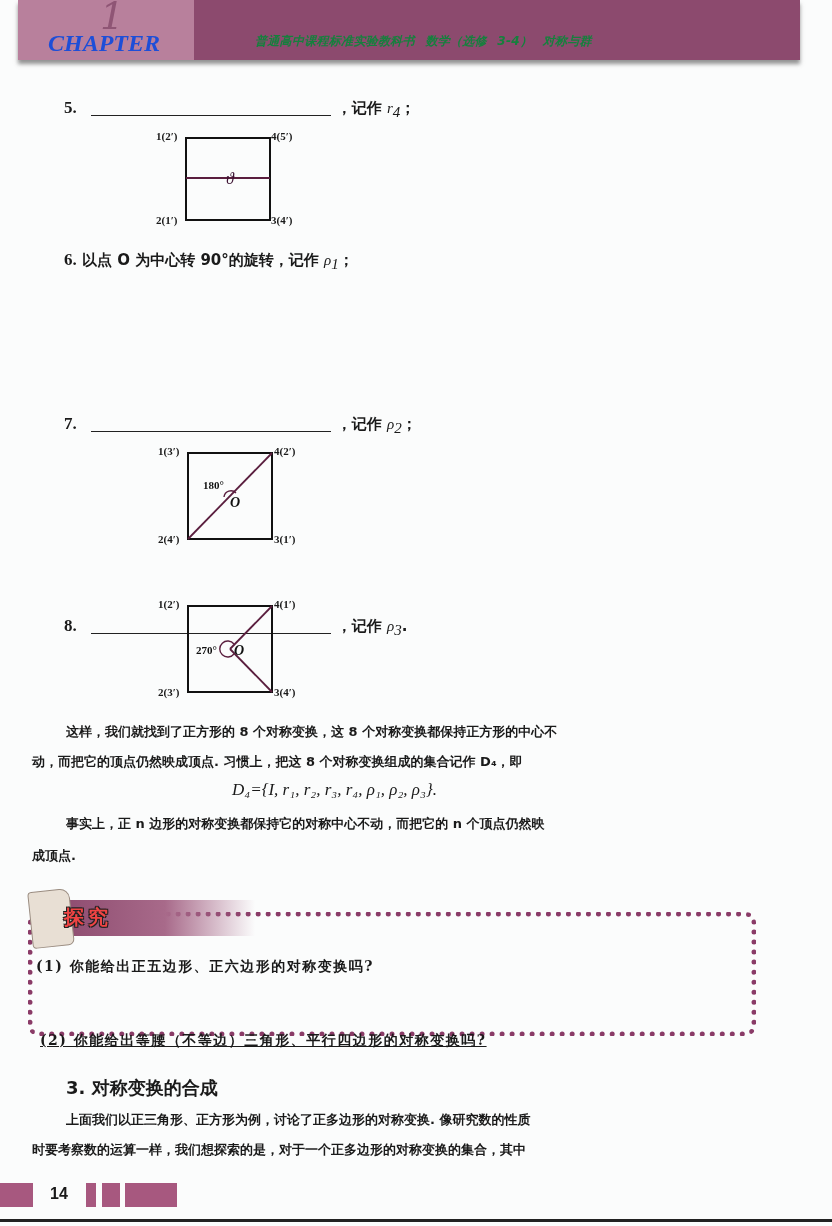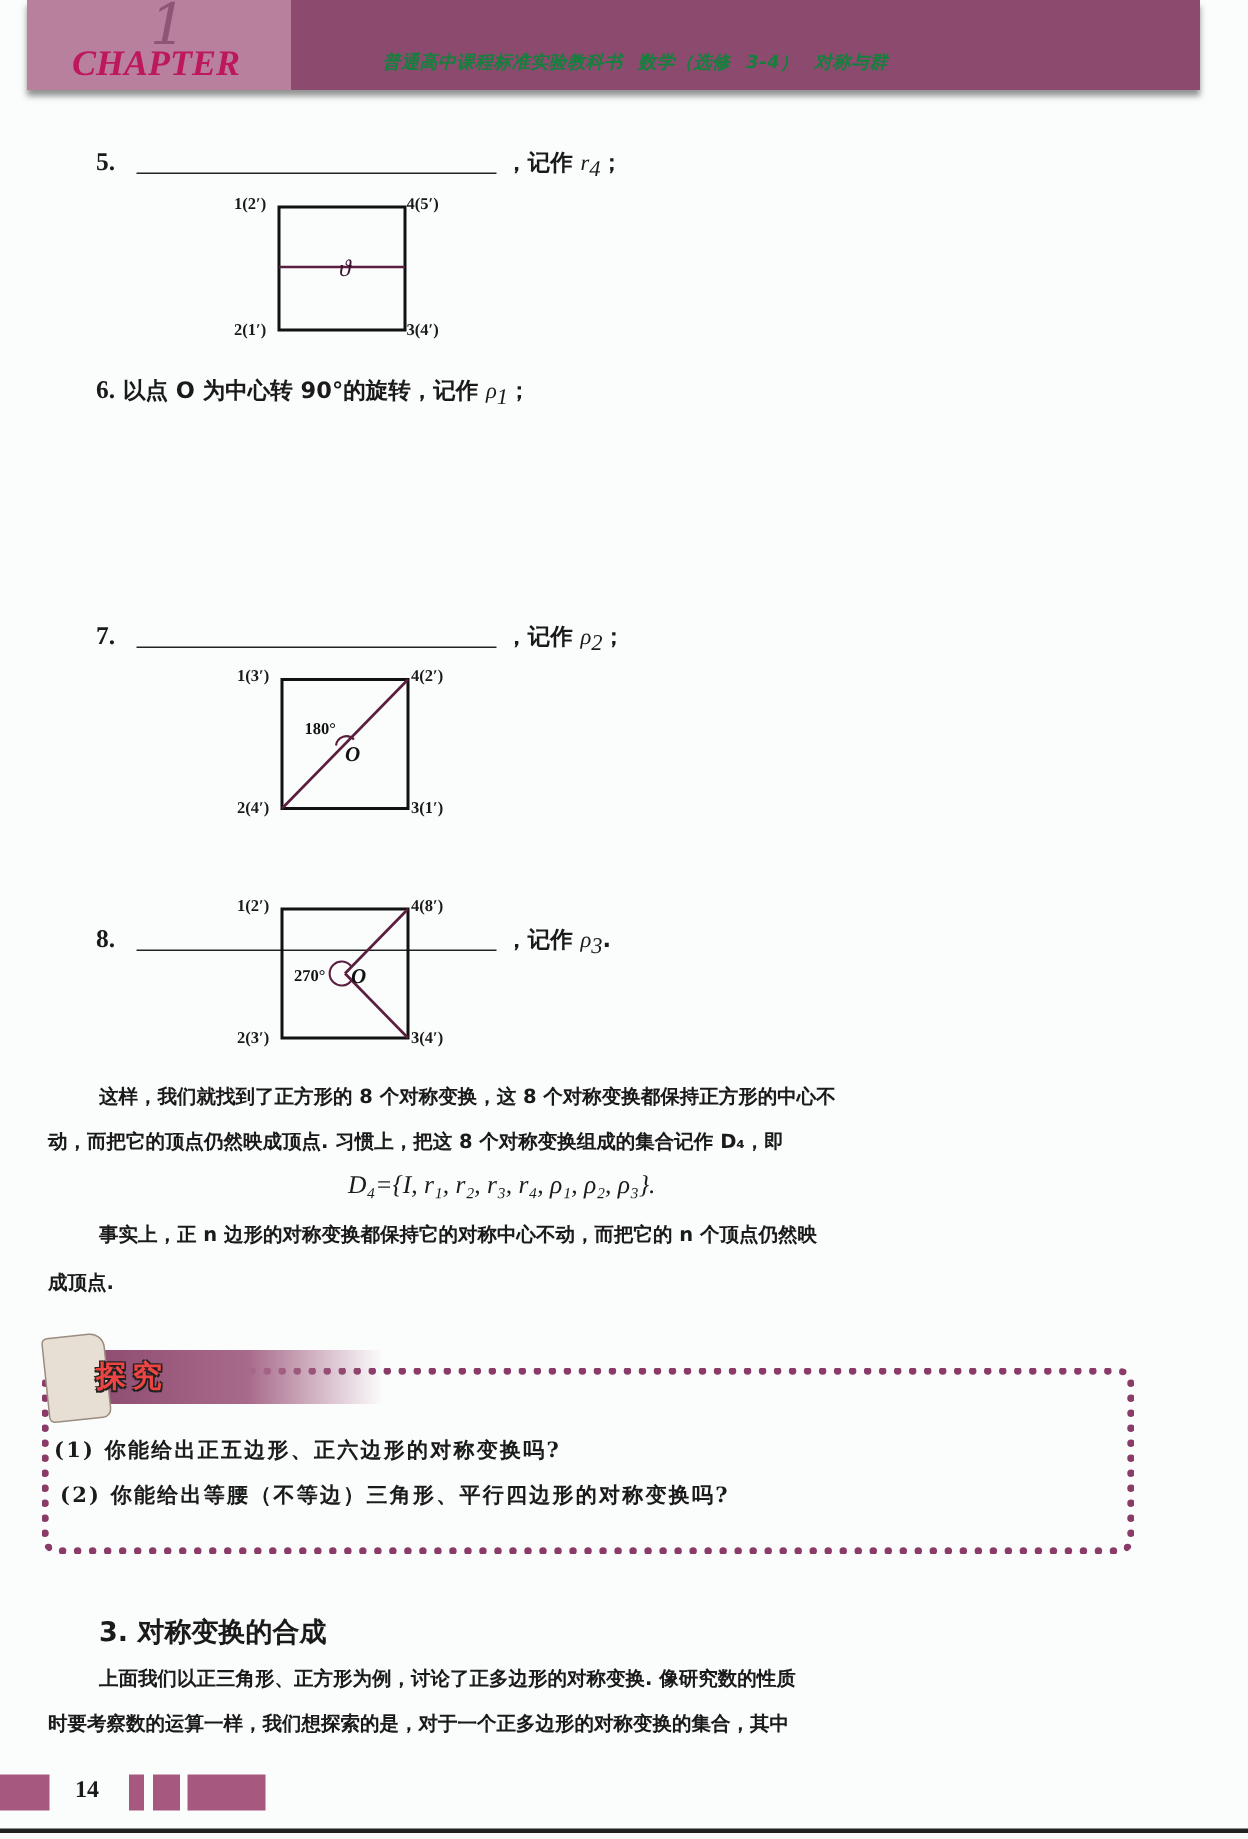--- a/index.html
+++ b/index.html
@@ -18,21 +18,21 @@
   }
   .header-left {
     left:18px; top:0; width:176px; height:60px; background:#b8809c;
   }
   .chapter-num {
     left:100px; top:-6px; font-family:"DejaVu Serif", serif; font-style:italic;
     font-size:38px; color:#8f5575;
   }
   .chapter-label {
     left:48px; top:30px; font-family:"Liberation Serif", serif; font-style:italic; font-weight:bold;
-    font-size:24px; color:#be185d; letter-spacing:0px;
+    font-size:24px; color:#1d4ed8; letter-spacing:0px;
   }
   .header-title {
     left:255px; top:33px; font-family:"DejaVu Sans", sans-serif; font-weight:bold; font-style:italic;
     font-size:12px; color:#15803d; word-spacing:6px; letter-spacing:0.3px;
   }
   
   .item-line { font-size:15px; font-weight:bold; font-family:"DejaVu Sans", sans-serif; }
   .num { font-family:"Liberation Serif", serif; font-weight:bold; font-size:17px; }
   .blank { display:inline-block; border-bottom:1.5px solid #222; width:240px; height:14px; vertical-align:middle; margin:0 6px 0 14px; }
   .var { font-family:"Liberation Serif", serif; font-style:italic; font-weight:normal; font-size:15px; }
@@ -64,21 +64,21 @@
     color:#ef4444; text-shadow:1px 1px 0 #222,-1px -1px 0 #222,1px -1px 0 #222,-1px 1px 0 #222;
     letter-spacing:4px;
   }
   .q { font-family:"DejaVu Serif", serif; font-weight:bold; font-size:14px; letter-spacing:1.5px; }
   .section-heading {
     font-family:"DejaVu Sans", sans-serif; font-weight:bold; font-size:18px;
   }
   
   .footer-line { left:0; top:1219px; width:832px; height:3px; background:#222; }
   .fblock { background:#a7587f; }
-  .page-num { font-family:Liberation Serif, serif; font-weight:bold; font-size:16px; }
+  .page-num { font-family:Liberation Sans, sans-serif; font-weight:bold; font-size:16px; }
   .label { font-family:"Liberation Serif", serif; font-weight:bold; font-size:11px; position:absolute; }
   svg text { font-family:"Liberation Serif", serif; }
 </style>
 </head>
 <body>
 
 <div class="abs header-band"></div>
 <div class="abs header-left"></div>
 <div class="abs chapter-num">1</div>
 <div class="abs chapter-label">CHAPTER</div>
@@ -127,37 +127,37 @@
 <div class="abs" style="left:150px; top:598px; width:160px; height:100px;">
   <svg width="160" height="100">
     <rect x="38" y="8" width="84" height="86" fill="none" stroke="#111" stroke-width="2"></rect>
     <line x1="80" y1="51" x2="122" y2="8" stroke="#5a1e3e" stroke-width="1.8"></line>
     <line x1="80" y1="51" x2="122" y2="94" stroke="#5a1e3e" stroke-width="1.8"></line>
     <path d="M84 46 A8 8 0 1 0 84 56" fill="none" stroke="#5a1e3e" stroke-width="1.4"></path>
     <text x="84" y="57" font-size="14" font-style="italic" font-weight="bold" fill="#111">O</text>
     <text x="46" y="56" font-size="11" font-weight="bold" fill="#111">270°</text>
   </svg>
   <span class="label" style="left:8px; top:0px;">1(2′)</span>
-  <span class="label" style="left:124px; top:0px;">4(8′)</span>
+  <span class="label" style="left:124px; top:0px;">4(1′)</span>
   <span class="label" style="left:8px; top:88px;">2(3′)</span>
   <span class="label" style="left:124px; top:88px;">3(4′)</span>
 </div>
 
 <div class="abs para" style="left:66px; top:716px;">这样，我们就找到了正方形的 8 个对称变换，这 8 个对称变换都保持正方形的中心不</div>
 <div class="abs para" style="left:32px; top:746px;">动，而把它的顶点仍然映成顶点. 习惯上，把这 8 个对称变换组成的集合记作 D₄，即</div>
 <div class="abs formula" style="left:232px; top:780px;">D₄={I, r₁, r₂, r₃, r₄, ρ₁, ρ₂, ρ₃}.</div>
 <div class="abs para" style="left:66px; top:808px;">事实上，正 n 边形的对称变换都保持它的对称中心不动，而把它的 n 个顶点仍然映</div>
 <div class="abs para" style="left:32px; top:840px;">成顶点.</div>
 
 <div class="abs explore-box"></div>
 <div class="abs explore-banner"></div>
 <div class="abs explore-scroll"></div>
 <div class="abs explore-title">探究</div>
 <div class="abs q" style="left:36px; top:958px;">(1) 你能给出正五边形、正六边形的对称变换吗?</div>
-<div class="abs q" style="left:40px; top:988px;">(2) 你能给出等腰（不等边）三角形、平行四边形的对称变换吗?</div>
+<div class="abs q" style="left:40px; top:1032px;text-decoration:underline;">(2) 你能给出等腰（不等边）三角形、平行四边形的对称变换吗?</div>
 
 <div class="abs section-heading" style="left:66px; top:1076px;">3. 对称变换的合成</div>
 <div class="abs para" style="left:66px; top:1104px;">上面我们以正三角形、正方形为例，讨论了正多边形的对称变换. 像研究数的性质</div>
 <div class="abs para" style="left:32px; top:1134px;">时要考察数的运算一样，我们想探索的是，对于一个正多边形的对称变换的集合，其中</div>
 
 <div class="abs fblock" style="left:0; top:1183px; width:33px; height:24px;"></div>
 <div class="abs page-num" style="left:50px; top:1185px;">14</div>
 <div class="abs fblock" style="left:86px; top:1183px; width:10px; height:24px;"></div>
 <div class="abs fblock" style="left:102px; top:1183px; width:18px; height:24px;"></div>
 <div class="abs fblock" style="left:125px; top:1183px; width:52px; height:24px;"></div>

